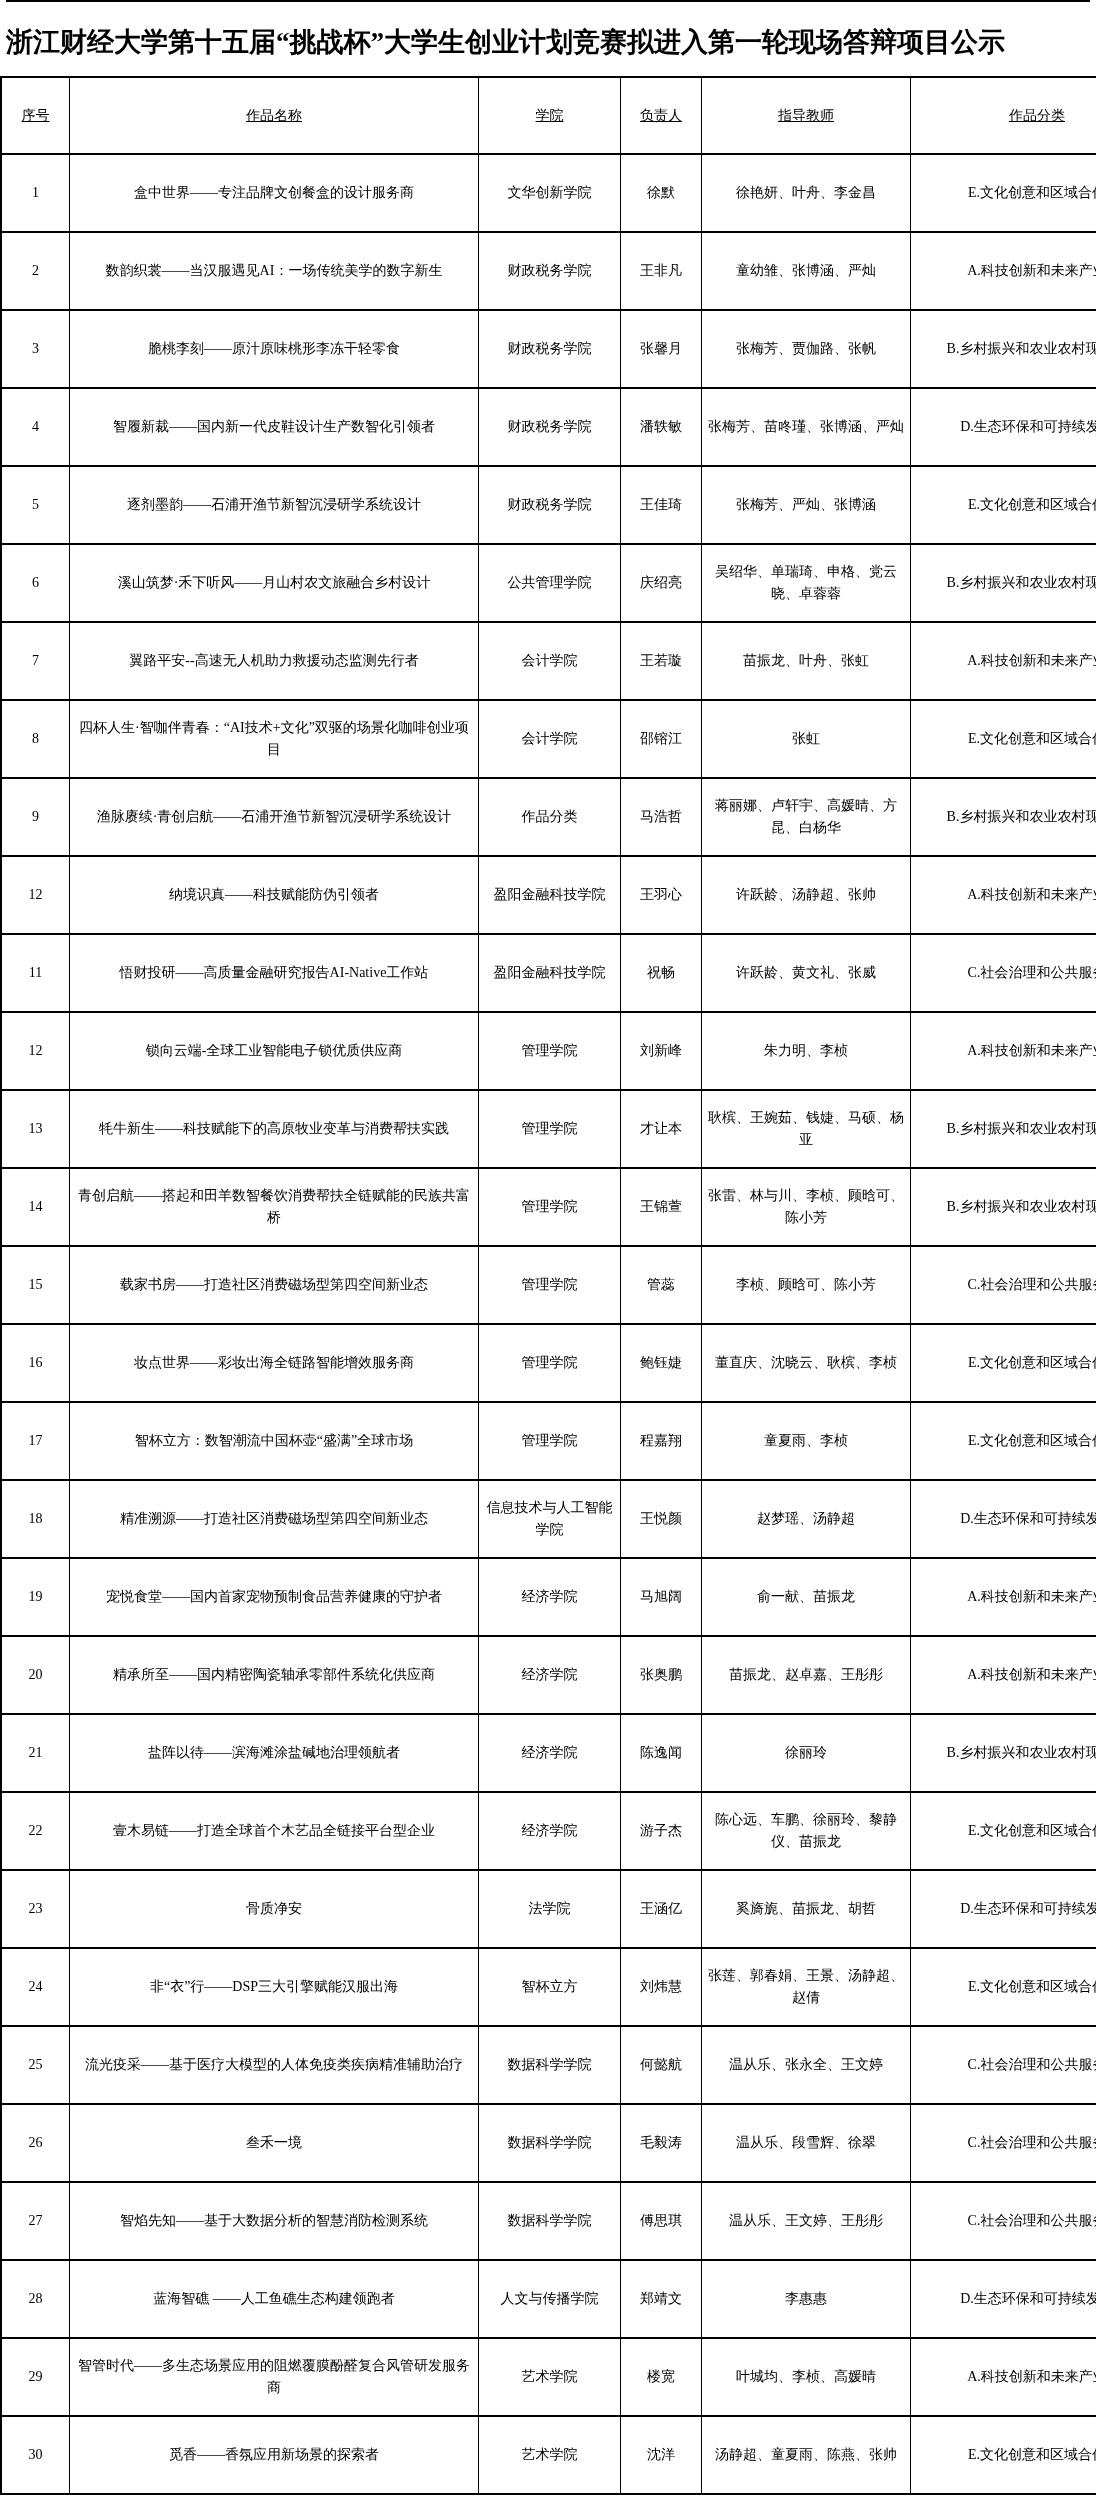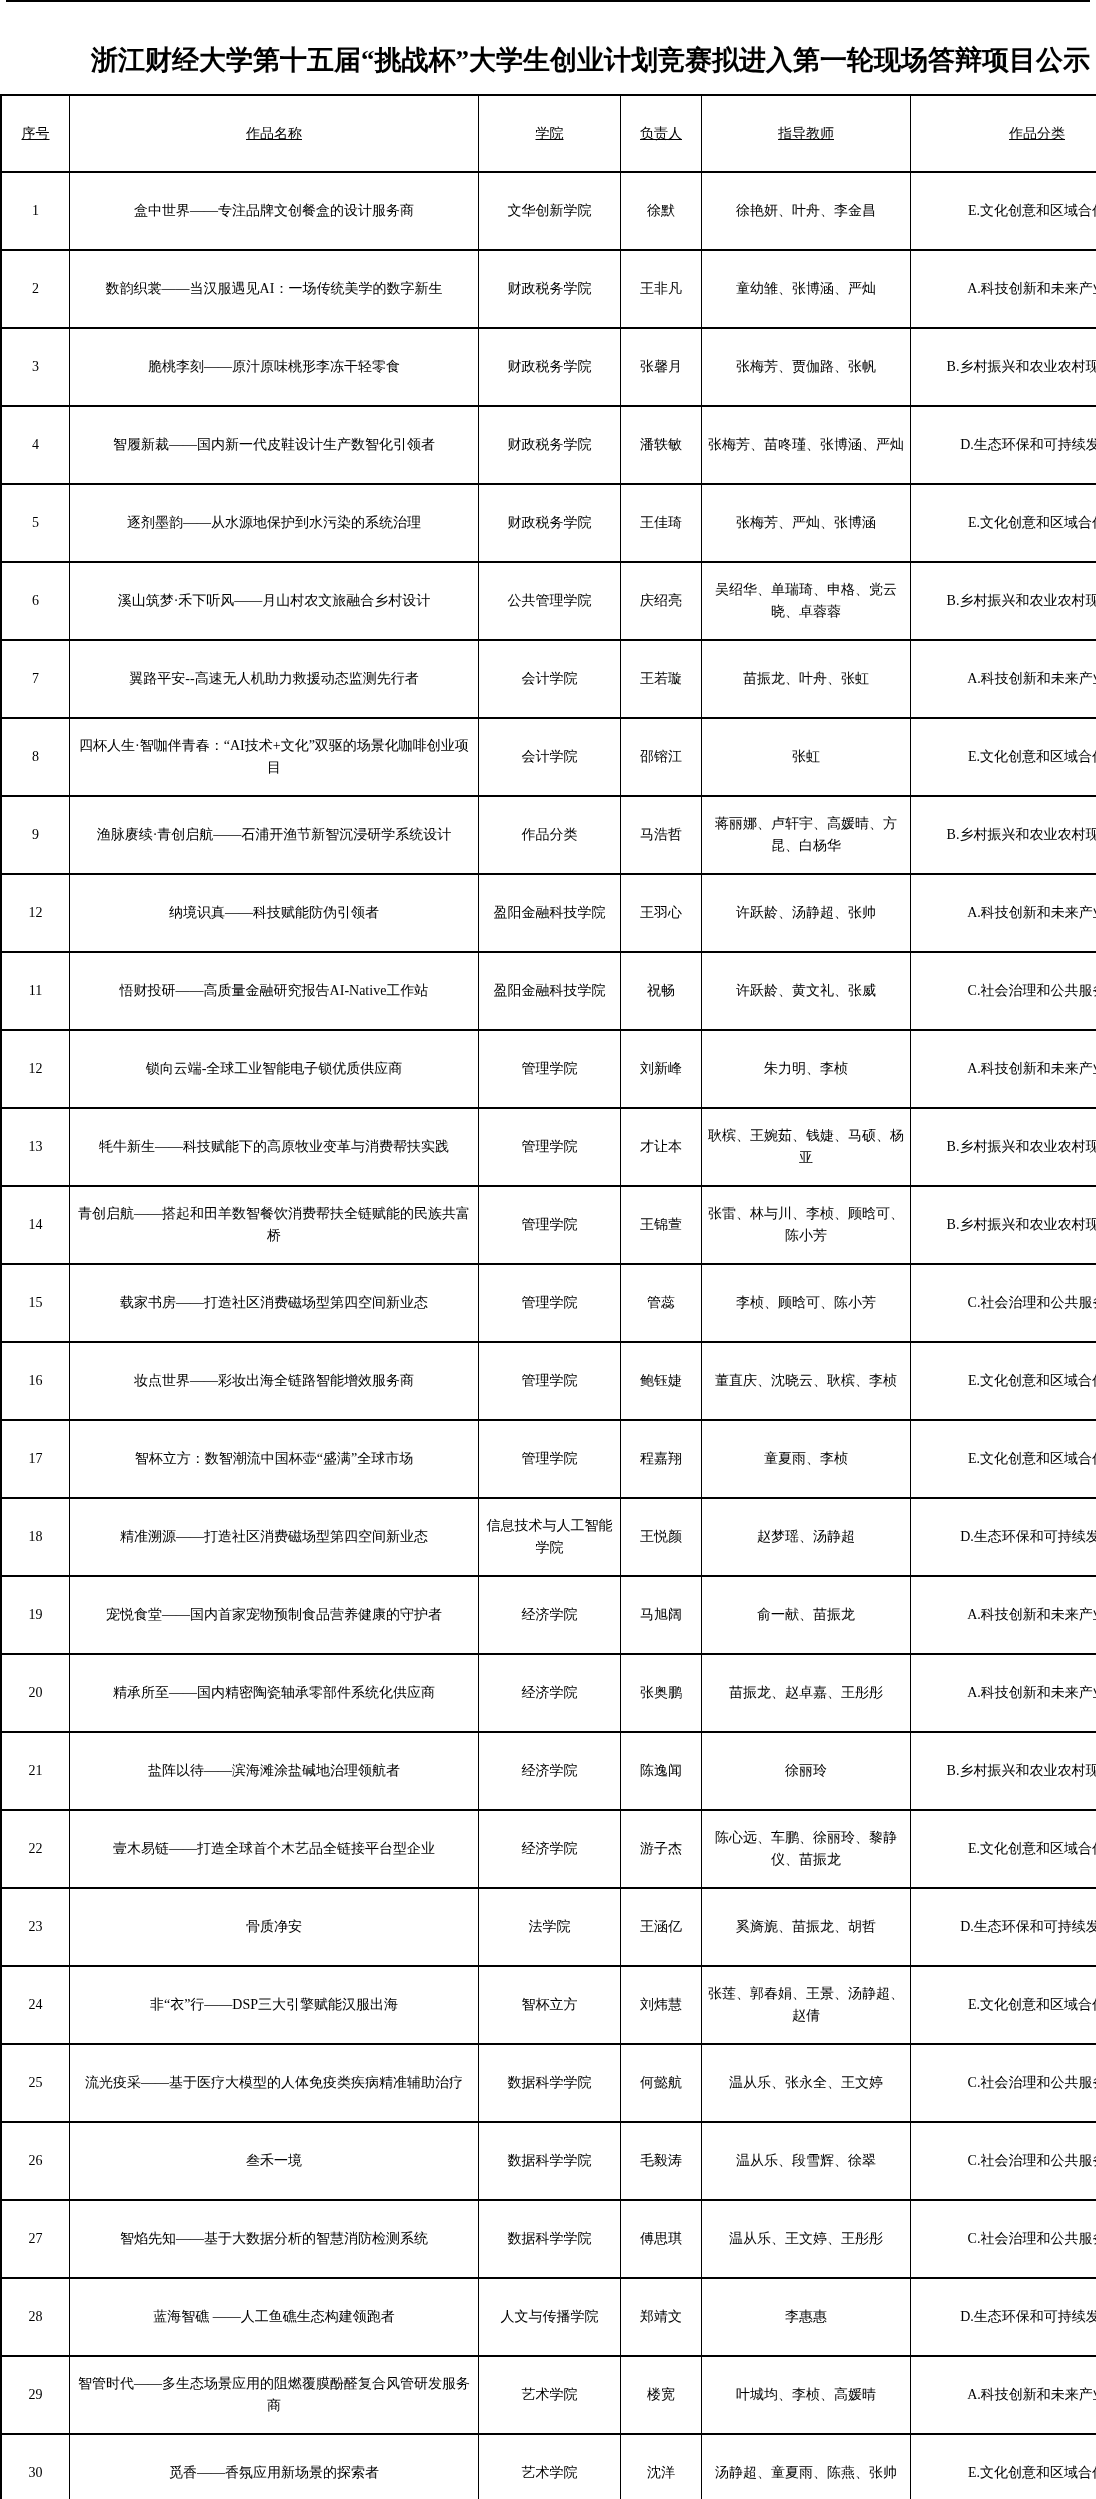--- a/index.html
+++ b/index.html
@@ -10,25 +10,25 @@
     font-family: "Liberation Serif", "DejaVu Serif", serif;
   }
   .page {
     width: 1096px;
     background: #ffffff;
   }
   .title-bar {
     width: 1084px;
     margin: 0 auto;
     border-top: 2px solid #000000;
-    padding-top: 24px;
+    padding-top: 6px;
     height: 68px;
     display: flex;
     align-items: center;
-    justify-content: flex-end;
+    justify-content: flex-start;
   }
   .title-bar h1 {
     margin: 0;
     font-size: 27px;
     font-weight: bold;
     letter-spacing: 0px;
     white-space: nowrap;
   }
   table.roster {
     width: 1096px;
@@ -108,21 +108,21 @@
         <tr>
           <td class="col-no">4</td>
           <td class="col-name">智履新裁——国内新一代皮鞋设计生产数智化引领者</td>
           <td class="col-college">财政税务学院</td>
           <td class="col-leader">潘轶敏</td>
           <td class="col-advisors">张梅芳、苗咚瑾、张博涵、严灿</td>
           <td class="col-category">D.生态环保和可持续发展</td>
         </tr>
         <tr>
           <td class="col-no">5</td>
-          <td class="col-name">逐剂墨韵——从水源地保护到水污染的系统治理</td>
+          <td class="col-name">逐剂墨韵——石浦开渔节新智沉浸研学系统设计</td>
           <td class="col-college">财政税务学院</td>
           <td class="col-leader">王佳琦</td>
           <td class="col-advisors">张梅芳、严灿、张博涵</td>
           <td class="col-category">E.文化创意和区域合作</td>
         </tr>
         <tr>
           <td class="col-no">6</td>
           <td class="col-name">溪山筑梦·禾下听风——月山村农文旅融合乡村设计</td>
           <td class="col-college">公共管理学院</td>
           <td class="col-leader">庆绍亮</td>

